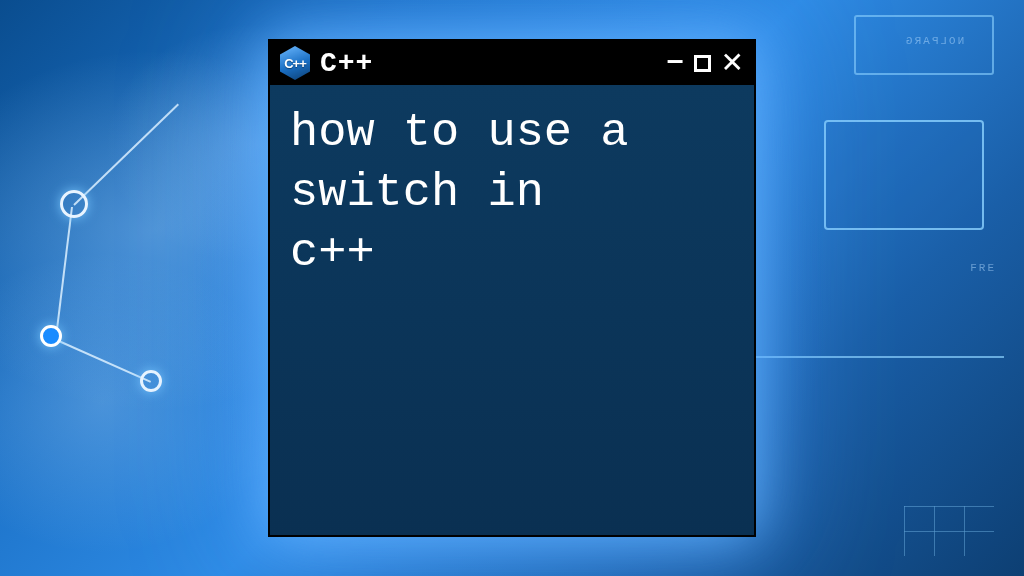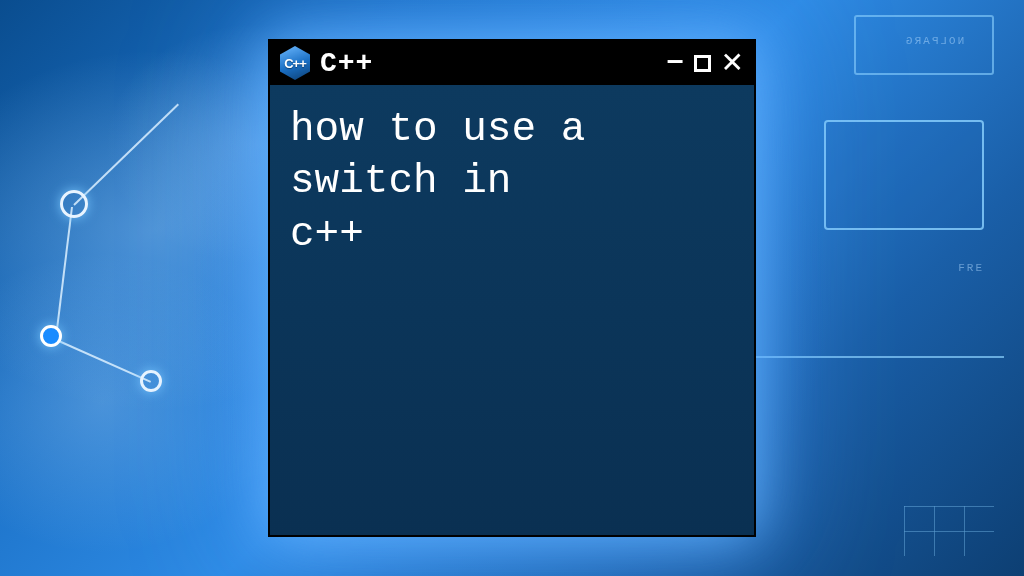--- a/index.html
+++ b/index.html
@@ -195,36 +195,36 @@
     .ctrl-close { font-size: 28px; font-weight: 400; }
     
     .window-body {
       flex: 1;
       padding: 18px 20px;
       background: linear-gradient(180deg, #0d3a5f 0%, #0b3559 50%, #0a3052 100%);
     }
     
     .body-text {
       color: #ffffff;
-      font-size: 41px;
+      font-size: 47px;
       line-height: 1.28;
       font-family: "Consolas", "Courier New", monospace;
       letter-spacing: 0px;
       white-space: pre-line;
     }
     
     
     .bg-label {
       position: absolute;
       color: rgba(180,220,255,0.5);
       font-size: 11px;
       font-family: "Courier New", monospace;
       letter-spacing: 2px;
     }
-    .bg-label2 { right: 40px; top: 262px; }
+    .bg-label2 { right: 28px; top: 262px; }
     .bg-label3 { right: 60px; top: 35px; transform: scaleX(-1); }
     
     .grid-squares {
       position: absolute;
       right: 30px;
       bottom: 20px;
       width: 90px;
       height: 50px;
       background-image: 
         linear-gradient(rgba(140,210,255,0.6) 1px, transparent 1px),

